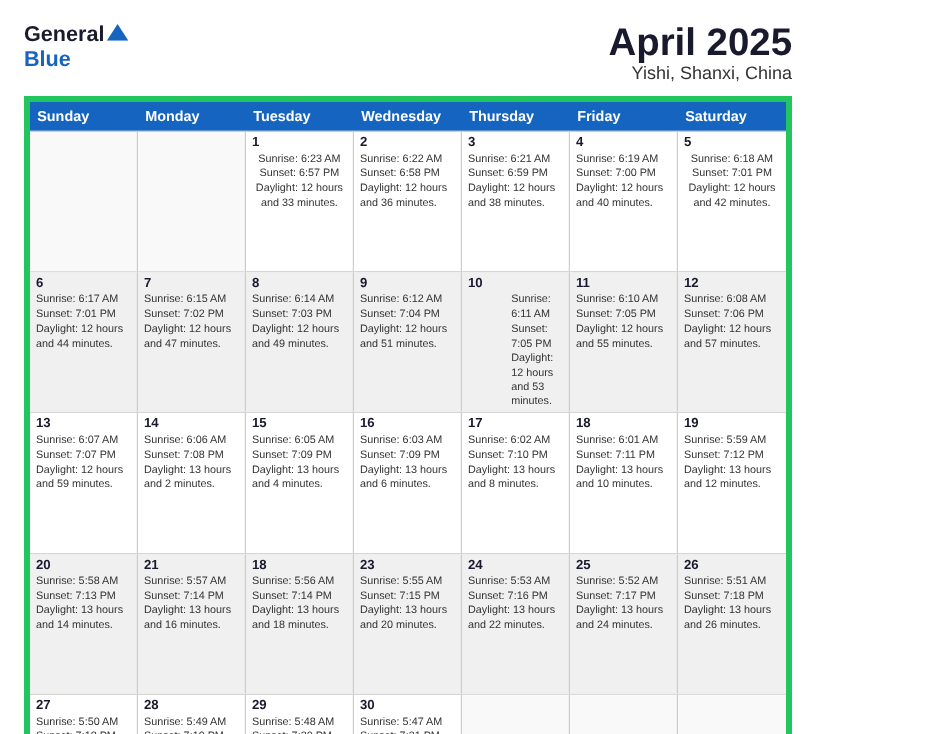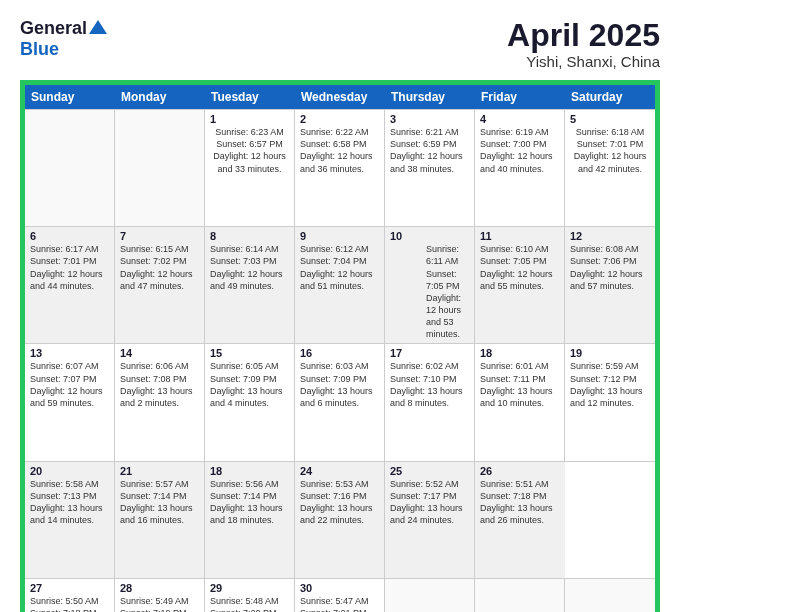--- a/index.html
+++ b/index.html
@@ -288,20 +288,26 @@
 Sunset: 7:14 PM
 Daylight: 13 hours and 16 minutes.</div>
           </div>
           <div class="cal-cell shaded">
             <div class="day-num">18</div>
             <div class="cell-info" style="white-space: pre-line;">Sunrise: 5:56 AM
 Sunset: 7:14 PM
 Daylight: 13 hours and 18 minutes.</div>
           </div>
           <div class="cal-cell shaded">
+            <div class="day-num">23</div>
+            <div class="cell-info" style="white-space: pre-line;">Sunrise: 5:55 AM
+Sunset: 7:15 PM
+Daylight: 13 hours and 20 minutes.</div>
+          </div>
+          <div class="cal-cell shaded">
             <div class="day-num">24</div>
             <div class="cell-info" style="white-space: pre-line;">Sunrise: 5:53 AM
 Sunset: 7:16 PM
 Daylight: 13 hours and 22 minutes.</div>
           </div>
           <div class="cal-cell shaded">
             <div class="day-num">25</div>
             <div class="cell-info" style="white-space: pre-line;">Sunrise: 5:52 AM
 Sunset: 7:17 PM
 Daylight: 13 hours and 24 minutes.</div>

